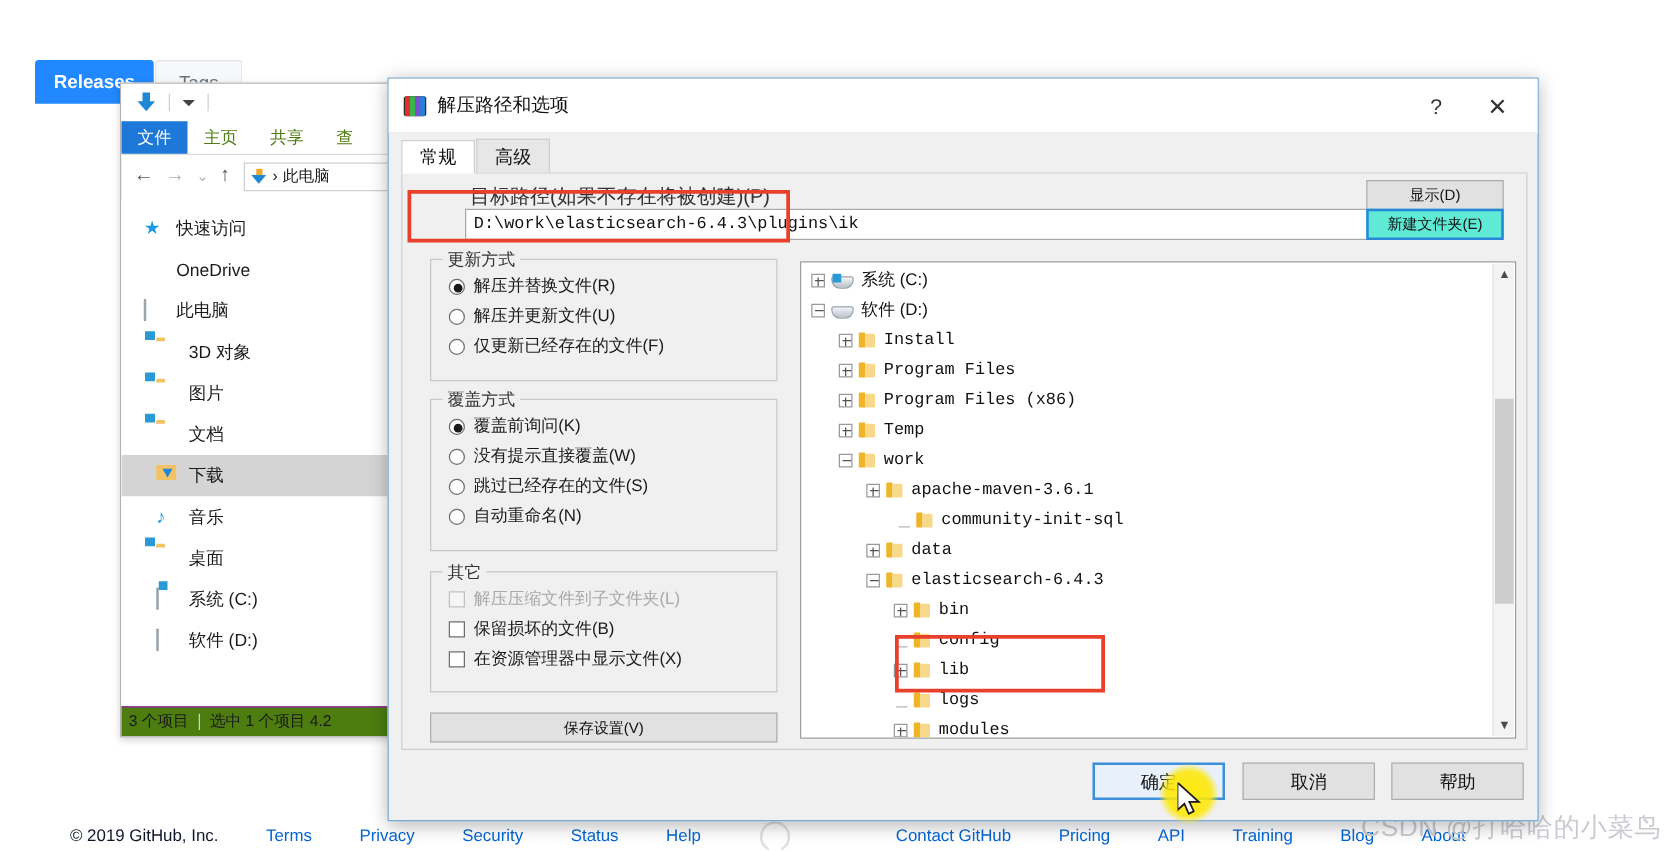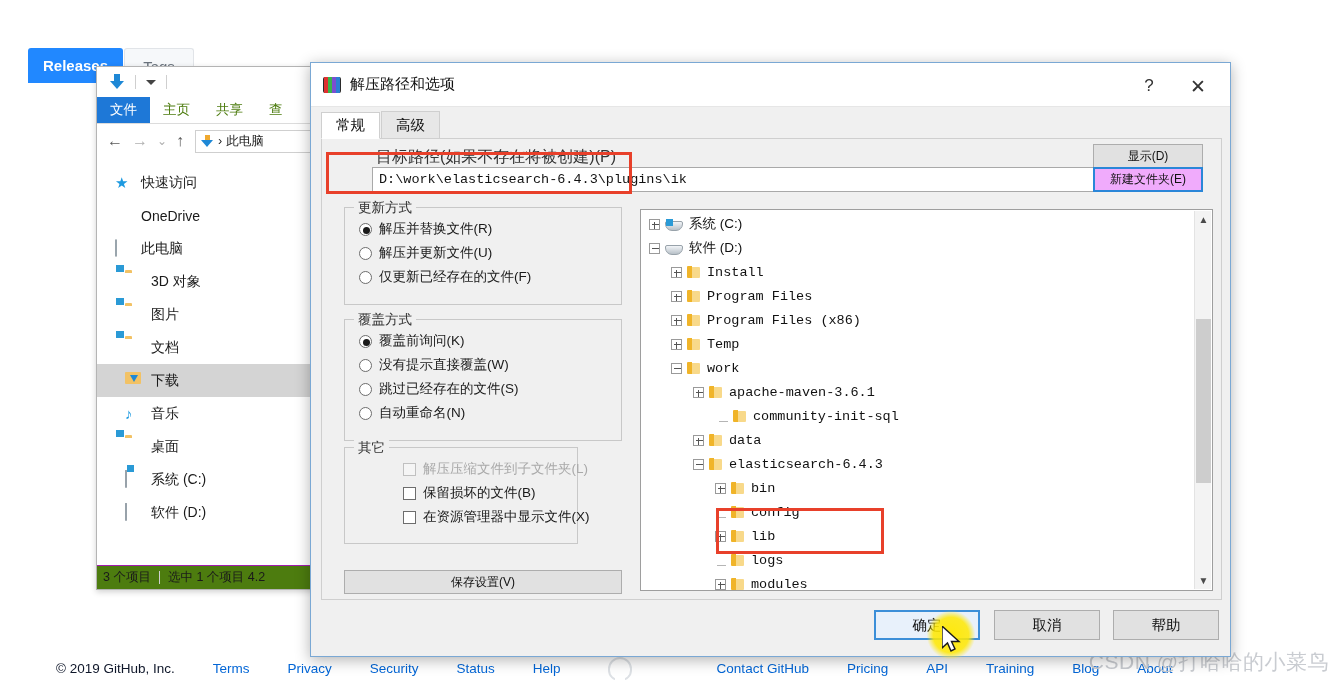--- a/index.html
+++ b/index.html
@@ -191,21 +191,21 @@
     font-size: 13.5px; color: #111; padding: 0 6px; margin-left: 28px;
   }
   .path-input .caret { color:#555; font-size:11px; }
   .btn {
     font-size: 12px; color: #111; background: #e1e1e1; border: 1px solid #adadad;
     display: flex; align-items: center; justify-content: center; white-space: nowrap;
   }
   .btn-show { position: absolute; right: 18px; top: 5px; width: 110px; height: 24px; }
   .btn-newfolder {
     position: absolute; right: 18px; top: 28px; width: 110px; height: 25px;
-    background: #f0abfc; border: 2px solid #2a86d8;
+    background: #5eead4; border: 2px solid #2a86d8;
   }
 
   .group {
     position: absolute; border: 1px solid #c8c8c8; background: #f0f0f0;
   }
   .group > .legend {
     position: absolute; left: 9px; top: -9px; background: #f0f0f0; padding: 0 4px;
     font-size: 13.5px; color: #333; white-space: nowrap;
   }
   .opt { display: flex; align-items: center; gap: 7px; font-size: 13.5px; color: #1a1a1a;
@@ -448,21 +448,21 @@
             <span class="radio"></span>
             <span>跳过已经存在的文件(S)</span>
           </div>
           <div class="opt">
             <span class="radio"></span>
             <span>自动重命名(N)</span>
           </div>
         </div>
       </div>
 
-      <div class="group" style="left:22px; top:308px; width:234px; height:97px;padding-left:44px;">
+      <div class="group" style="left:22px; top:318px; width:278px; height:97px;">
         <span class="legend">其它</span>
         <div style="padding-top:9px">
           <div class="opt disabled">
             <span class="check"></span>
             <span>解压压缩文件到子文件夹(L)</span>
           </div>
           <div class="opt">
             <span class="check"></span>
             <span>保留损坏的文件(B)</span>
           </div>

